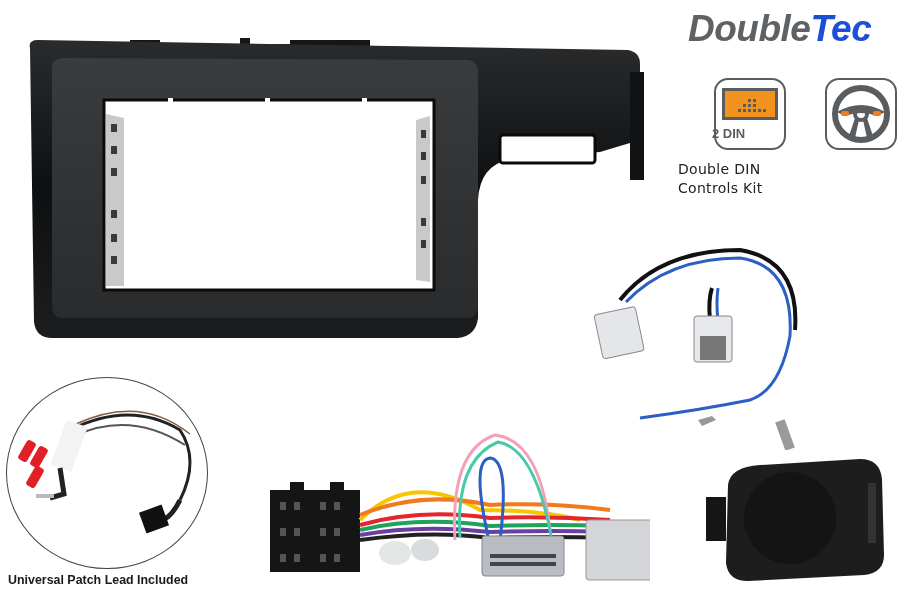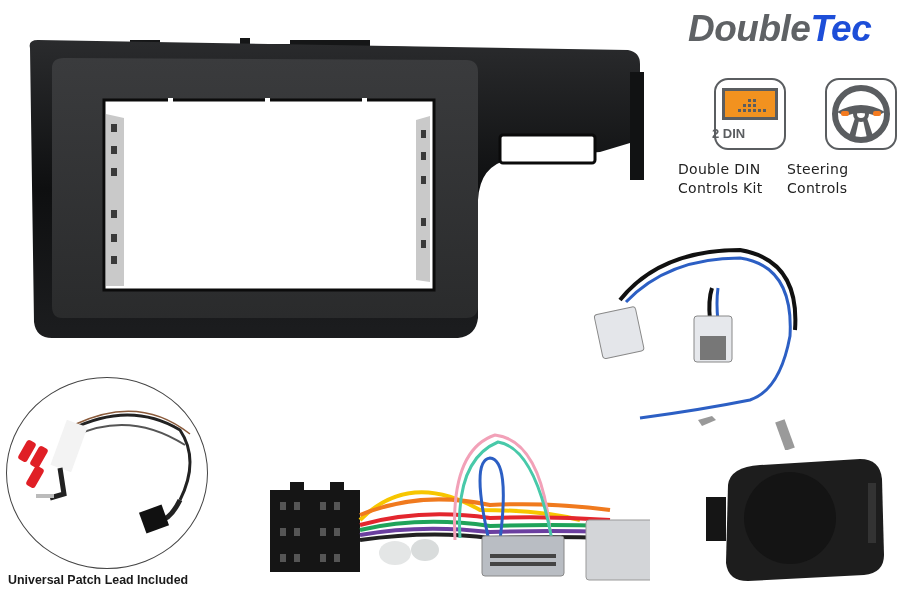--- a/index.html
+++ b/index.html
@@ -56,24 +56,20 @@
     <svg width="68" height="68" viewBox="0 0 68 68">
       <circle cx="34" cy="34" r="26" fill="none" stroke="#5a5d60" stroke-width="6"></circle>
       <circle cx="34" cy="34" r="6" fill="none" stroke="#5a5d60" stroke-width="4"></circle>
       <path d="M10 32 Q34 18 58 32 L50 36 Q34 30 18 36 Z" fill="#5a5d60"></path>
       <path d="M28 38 L22 56 L28 58 L32 40 Z" fill="#5a5d60"></path>
       <path d="M40 38 L46 56 L40 58 L36 40 Z" fill="#5a5d60"></path>
       <rect x="14" y="31" width="8" height="5" rx="2" fill="#f47b20"></rect>
       <rect x="46" y="31" width="8" height="5" rx="2" fill="#f47b20"></rect>
     </svg>
   </div>
-  <div class="feat-label" style="position:absolute;left:-10px;top:82px;width:92px;">
-    <div>Steering</div>
-    <div>Controls</div>
-  </div>
 </div>
 
 <div class="abs" style="left:0;top:0;">
   <svg width="660" height="350" viewBox="0 0 660 350">
     <defs>
       <linearGradient id="gloss" x1="0" y1="0" x2="0" y2="1">
         <stop offset="0" stop-color="#2a2b2d"></stop>
           <stop offset="0.5" stop-color="#0e0f10"></stop>
           <stop offset="1" stop-color="#1c1d1f"></stop>
       </linearGradient>

